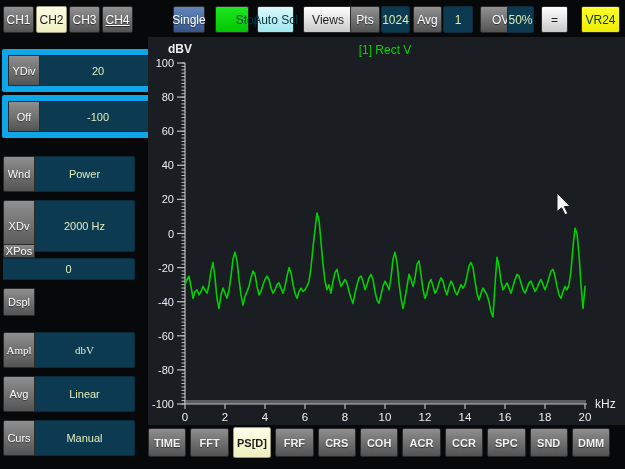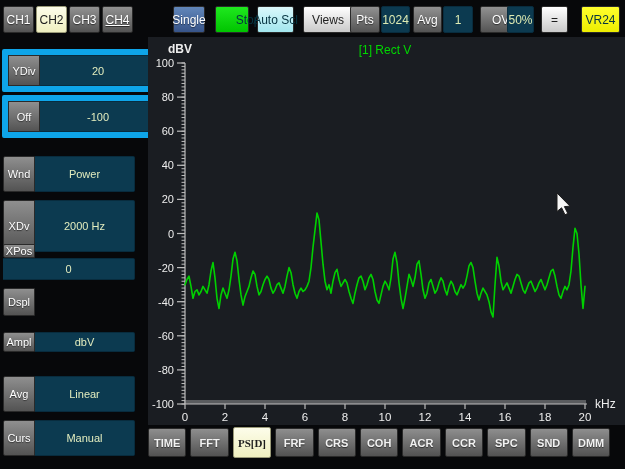--- a/index.html
+++ b/index.html
@@ -44,21 +44,21 @@
 
   
   #tabs{position:absolute;left:148px;top:428px;display:flex;gap:4px;}
   .tab{
     width:38.4px;height:29px;box-sizing:border-box;flex:none;
     display:flex;align-items:center;justify-content:center;
     background:linear-gradient(#8e8e8e,#525252);color:#f2f2f2;
     font-size:11px;font-weight:bold;border:1px solid #2a2a2a;border-radius:2px;
     text-shadow:0 1px 1px rgba(0,0,0,.55);
   }
-  .tab.sel{background:linear-gradient(#fdfdea,#efefc0);color:#1d1d1d;text-shadow:none;border-color:#9a9a78;height:31px;margin-top:-1px;font-family:Liberation Serif, serif;}
+  .tab.sel{background:linear-gradient(#fdfdea,#efefc0);color:#1d1d1d;text-shadow:none;border-color:#9a9a78;height:31px;margin-top:-1px;}
 
   #cursor{position:absolute;left:556px;top:192px;pointer-events:none;}
 </style>
 </head>
 <body>
 
 <div>
   <div class="btn gray" style="left:3px;width:31px;">CH1</div>
   <div class="btn cream" style="left:36px;width:31px;">CH2</div>
   <div class="btn gray" style="left:69px;width:31px;">CH3</div>
@@ -99,21 +99,21 @@
     <div class="lbl">XDv</div>
     <div class="sval">2000 Hz</div>
   </div>
   <div class="srow" style="top:244px;height:36px;flex-direction:column;">
     <div class="lbl">XPos</div>
     <div class="sval">0</div>
   </div>
   <div class="srow" style="top:288px;height:28px;text-align:right;">
     <div class="lbl">Dspl</div>
   </div>
-  <div class="srow" style="top:332px;height:20px;">
+  <div class="srow" style="top:332px;height:36px;font-family:Liberation Serif, serif;">
     <div class="lbl">Ampl</div>
     <div class="sval">dbV</div>
   </div>
   <div class="srow" style="top:376px;height:36px;">
     <div class="lbl">Avg</div>
     <div class="sval">Linear</div>
   </div>
   <div class="srow" style="top:420px;height:36px;">
     <div class="lbl">Curs</div>
     <div class="sval">Manual</div>

